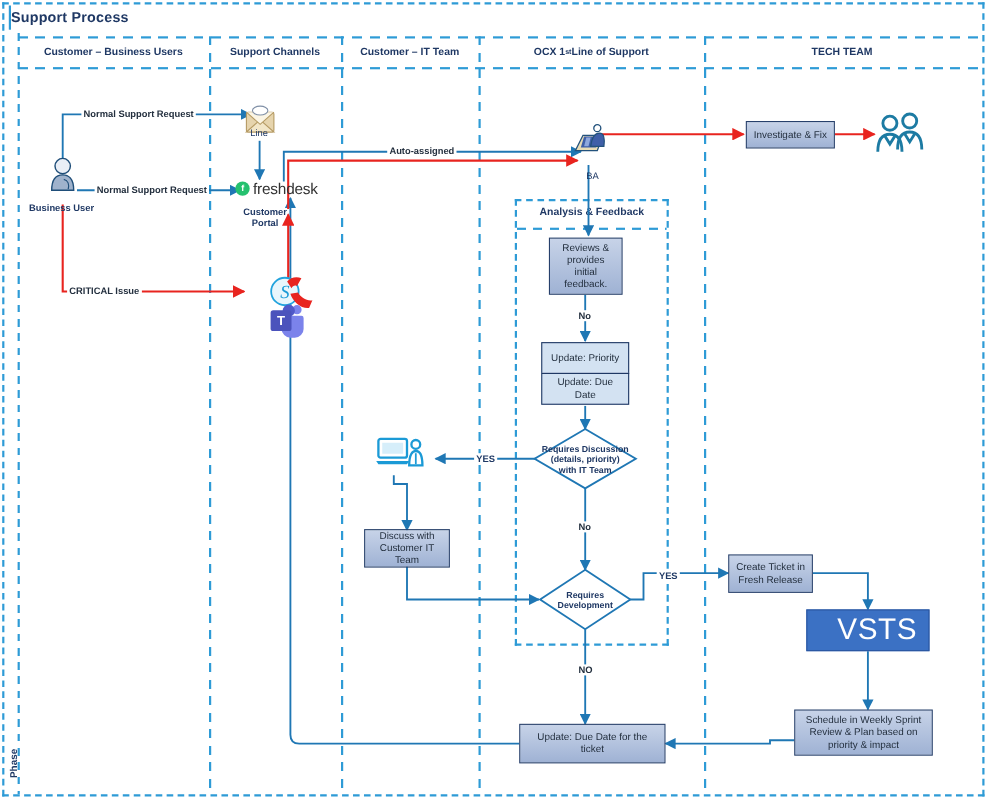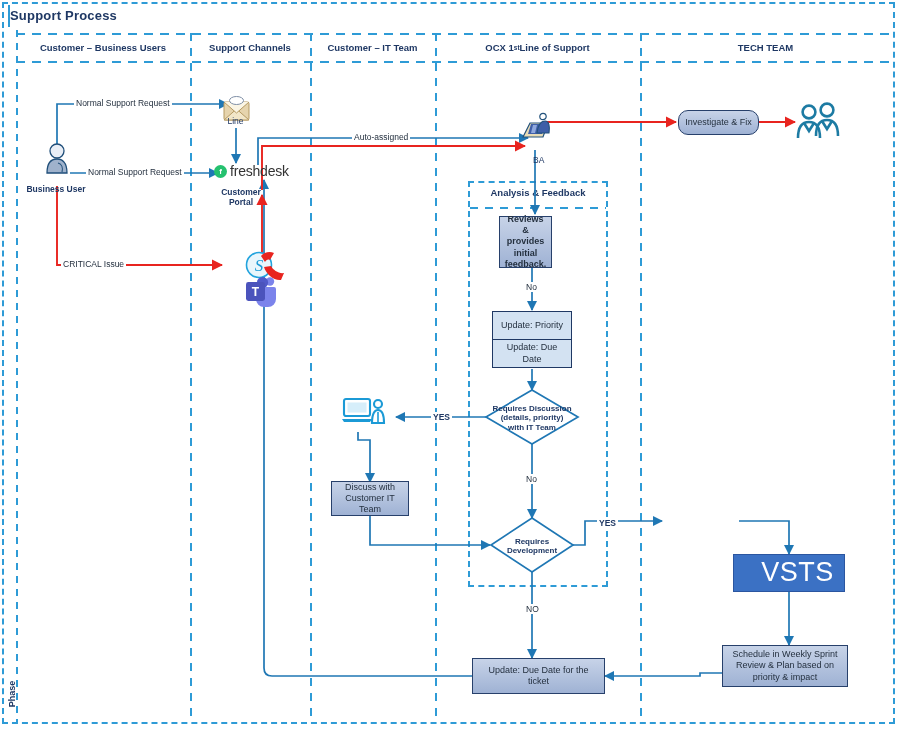--- a/index.html
+++ b/index.html
@@ -84,21 +84,21 @@
     position:absolute;display:flex;align-items:center;justify-content:center;
     text-align:center;font-size:8px;font-weight:bold;color:#1f3864;line-height:1.15;
     pointer-events:none;
   }
 
   
   .elabel{
     position:absolute;font-size:8.5px;color:#1f3864;background:#fff;
     padding:0 2px;white-space:nowrap;
   }
-  .elabel.dark{color:#24303f;}
+  .elabel.dark{color:#24303f;font-weight:bold;}
   .elabel.b{font-weight:bold;}
 
   
   .cap{
     position:absolute;font-size:8.5px;color:#1f3864;text-align:center;white-space:nowrap;
   }
   .cap.two{white-space:normal;font-weight:bold;line-height:1.15;}
 
   svg.layer{position:absolute;left:0;top:0;width:901px;height:729px;pointer-events:none;}
   .fd-logo{
@@ -266,35 +266,36 @@
       <path d="M7,19 L12,27 L17,19" fill="none" stroke="#1d7ba3" stroke-width="2.6"></path>
       <circle cx="30" cy="6" r="6.4" fill="none" stroke="#1d7ba3" stroke-width="2.6"></circle>
       <path d="M19,32 C19,20 24,16 30,16 C36,16 41,20 41,32" fill="none" stroke="#1d7ba3" stroke-width="2.6"></path>
       <path d="M25,17 L30,25 L35,17" fill="none" stroke="#1d7ba3" stroke-width="2.6"></path>
     </g>
   </svg>
 
   <div class="diamond-txt" style="left:474px;top:400px;width:116px;height:36px;">Requires Discussion<br>(details, priority)<br>with IT Team</div>
   <div class="diamond-txt" style="left:492px;top:532px;width:80px;height:28px;">Requires<br>Development</div>
 
-  <div class="box grad" style="left:499px;top:216px;width:53px;height:52px;font-weight:bold;">Reviews &amp;<br>provides initial<br>feedback.</div>
+  <div class="box grad" style="left:499px;top:216px;width:67px;height:52px;">Reviews &amp;<br>provides initial<br>feedback.</div>
 
   <div class="box plain" style="left:492px;top:311px;width:80px;height:29px;">Update: Priority</div>
   <div class="box plain" style="left:492px;top:339px;width:80px;height:29px;">Update: Due Date</div>
 
   <div class="box grad" style="left:331px;top:481px;width:78px;height:35px;">Discuss with<br>Customer IT Team</div>
 
+  <div class="box grad" style="left:662px;top:504px;width:77px;height:35px;">Create Ticket in<br>Fresh Release</div>
 
   <div class="box vsts" style="left:733px;top:554px;width:112px;height:38px;">VSTS</div>
 
   <div class="box grad" style="left:722px;top:645px;width:126px;height:42px;">Schedule in Weekly Sprint<br>Review &amp; Plan based on<br>priority &amp; impact</div>
 
   <div class="box grad" style="left:472px;top:658px;width:133px;height:36px;">Update: Due Date for the<br>ticket</div>
 
-  <div class="box grad" style="left:678px;top:110px;width:81px;height:25px;border-radius:10px;">Investigate &amp; Fix</div>
+  <div class="box grad" style="left:678px;top:110px;width:81px;height:25px;">Investigate &amp; Fix</div>
 
   <div class="fd-logo" style="left:214px;top:163px;">
     <span class="fd-dot">f</span>
     <span>freshdesk</span>
   </div>
 
   <div class="cap" style="left:208px;top:116px;width:55px;">Line</div>
   <div class="cap two" style="left:210px;top:188px;width:62px;">Customer<br>Portal</div>
   <div class="cap" style="left:24px;top:184px;width:64px;font-weight:bold;">Business User</div>
   <div class="cap" style="left:533px;top:155px;width:22px;text-align:left;">BA</div>

